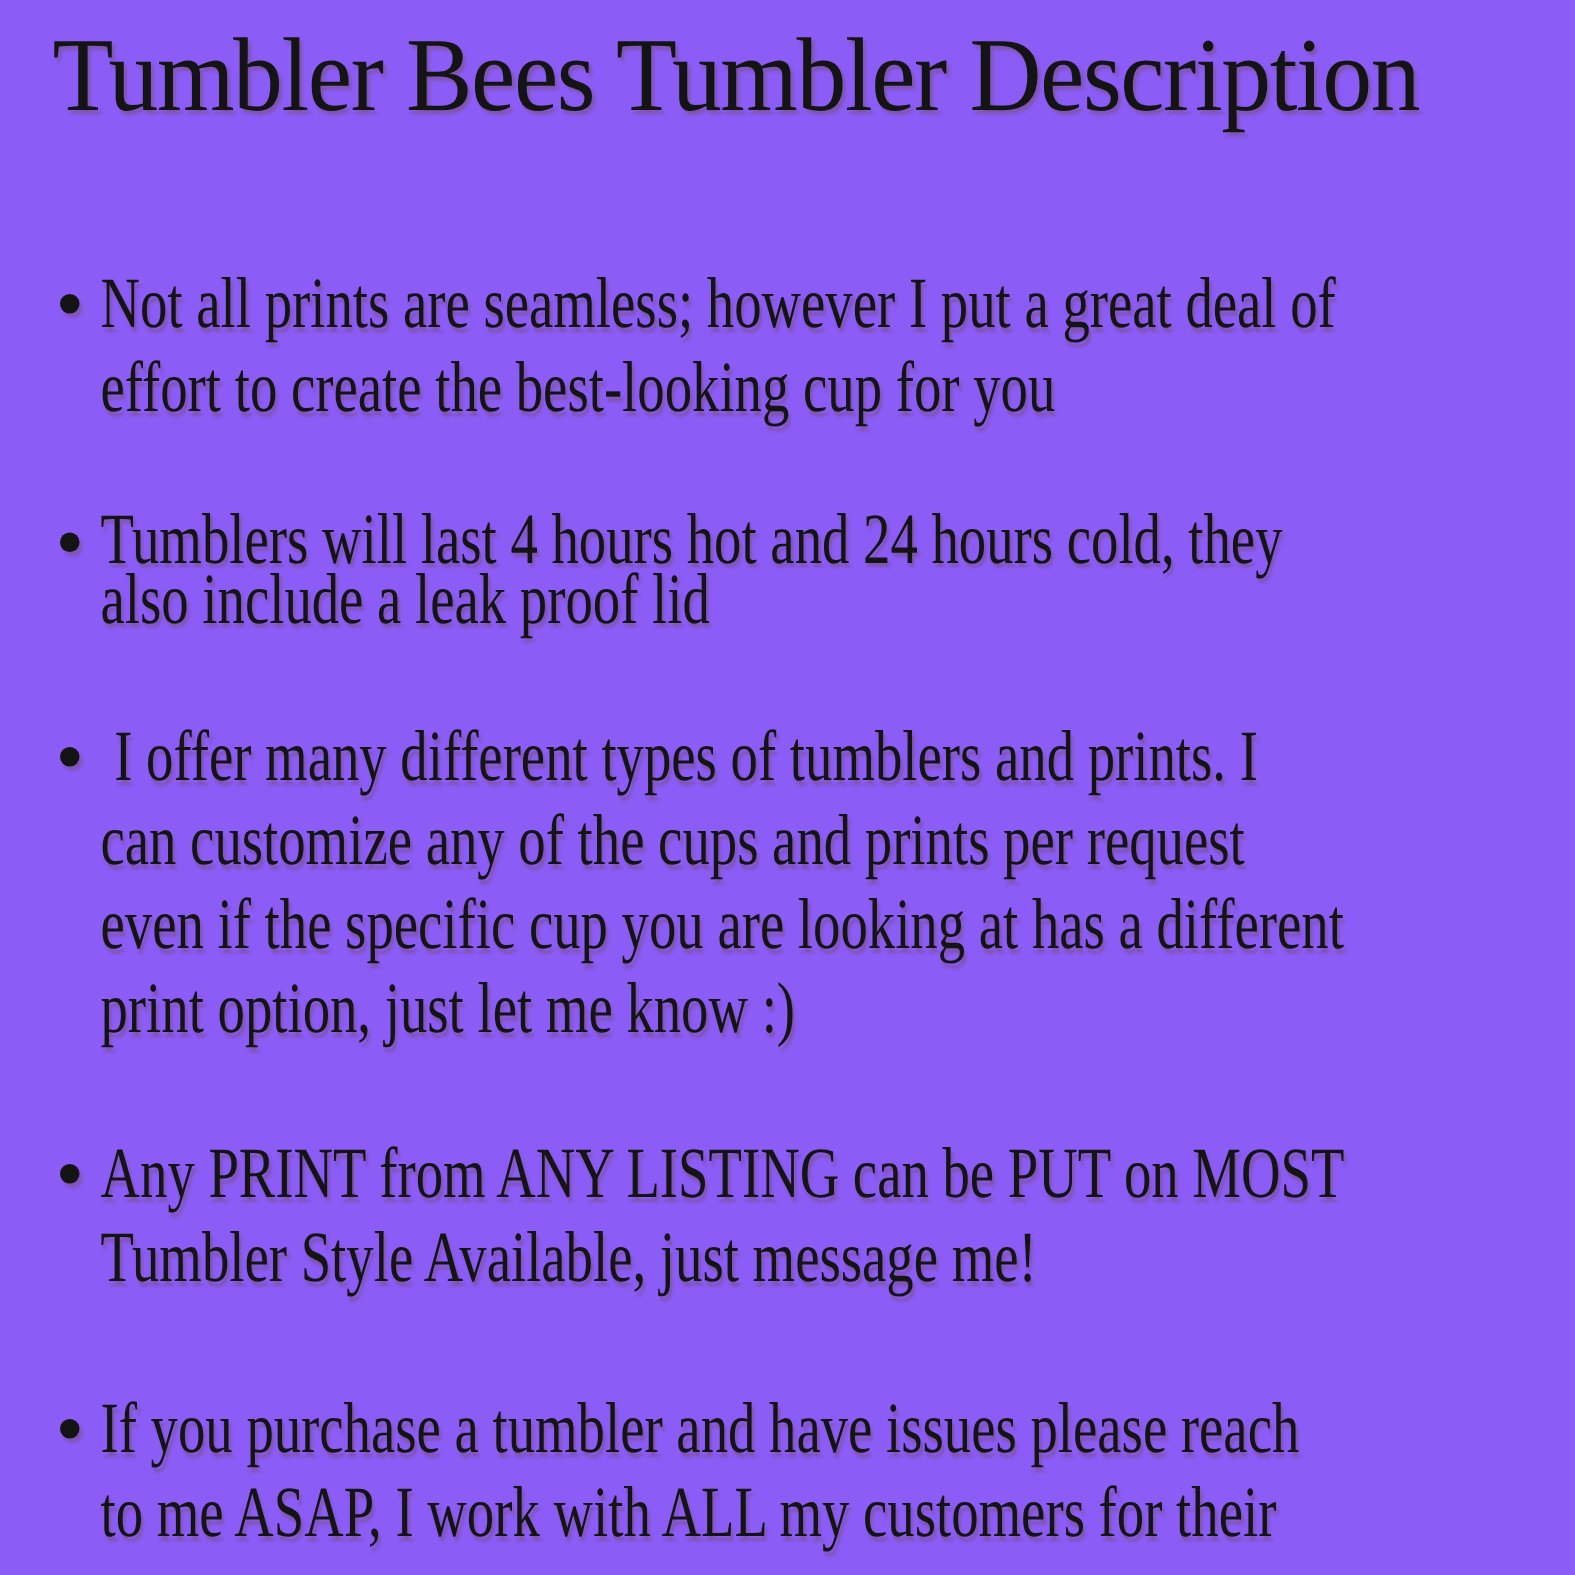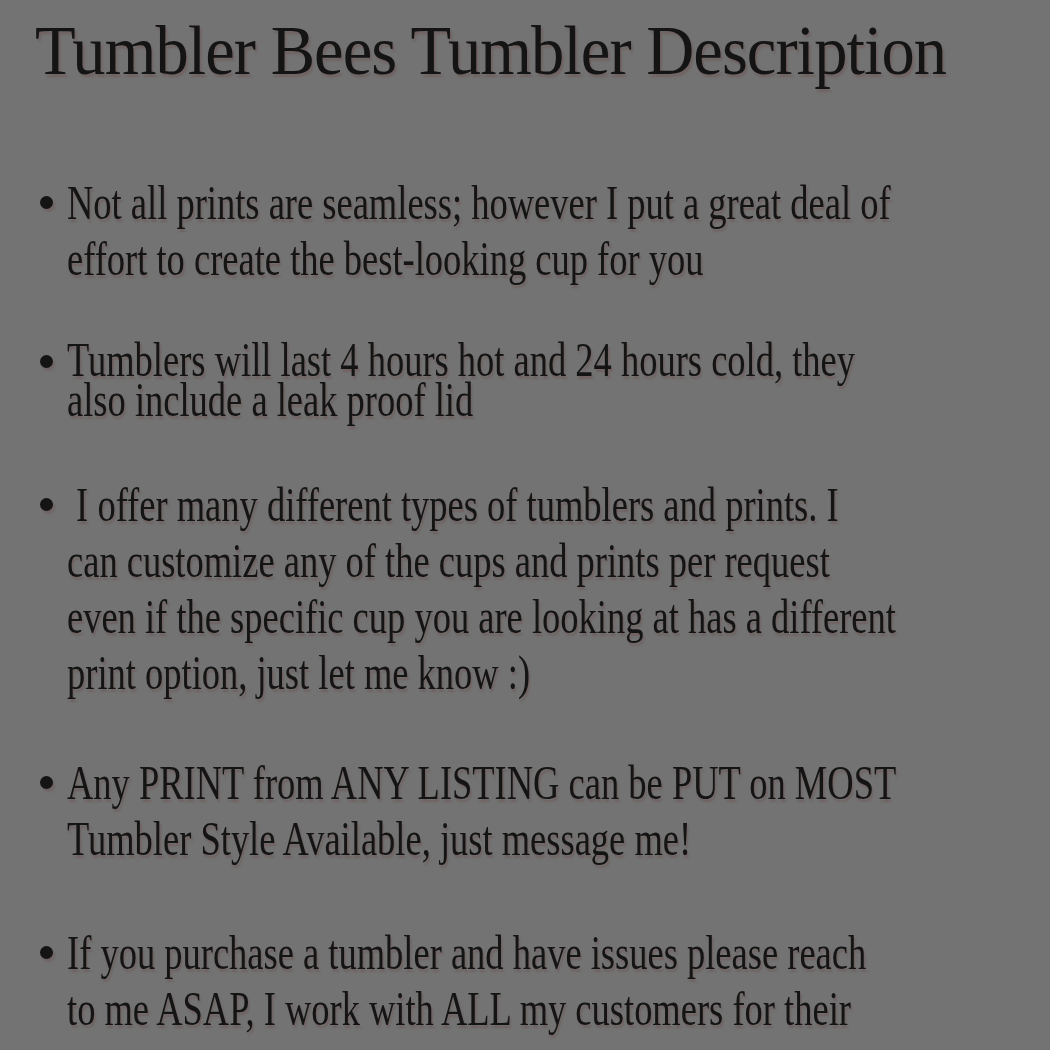--- a/index.html
+++ b/index.html
@@ -4,21 +4,21 @@
 <style>
   html, body {
     margin: 0;
     padding: 0;
     background: #f8d4d0;
   }
   .page {
     position: relative;
     width: 1050px;
     height: 1050px;
-    background: #737373;
+    background: #8b5cf6;
     overflow: hidden;
     font-family: "Liberation Serif", "DejaVu Serif", serif;
     color: #141414;
   }
   .title {
     position: absolute;
     left: 35px;
     top: 16px;
     margin: 0;
     font-size: 70px;

